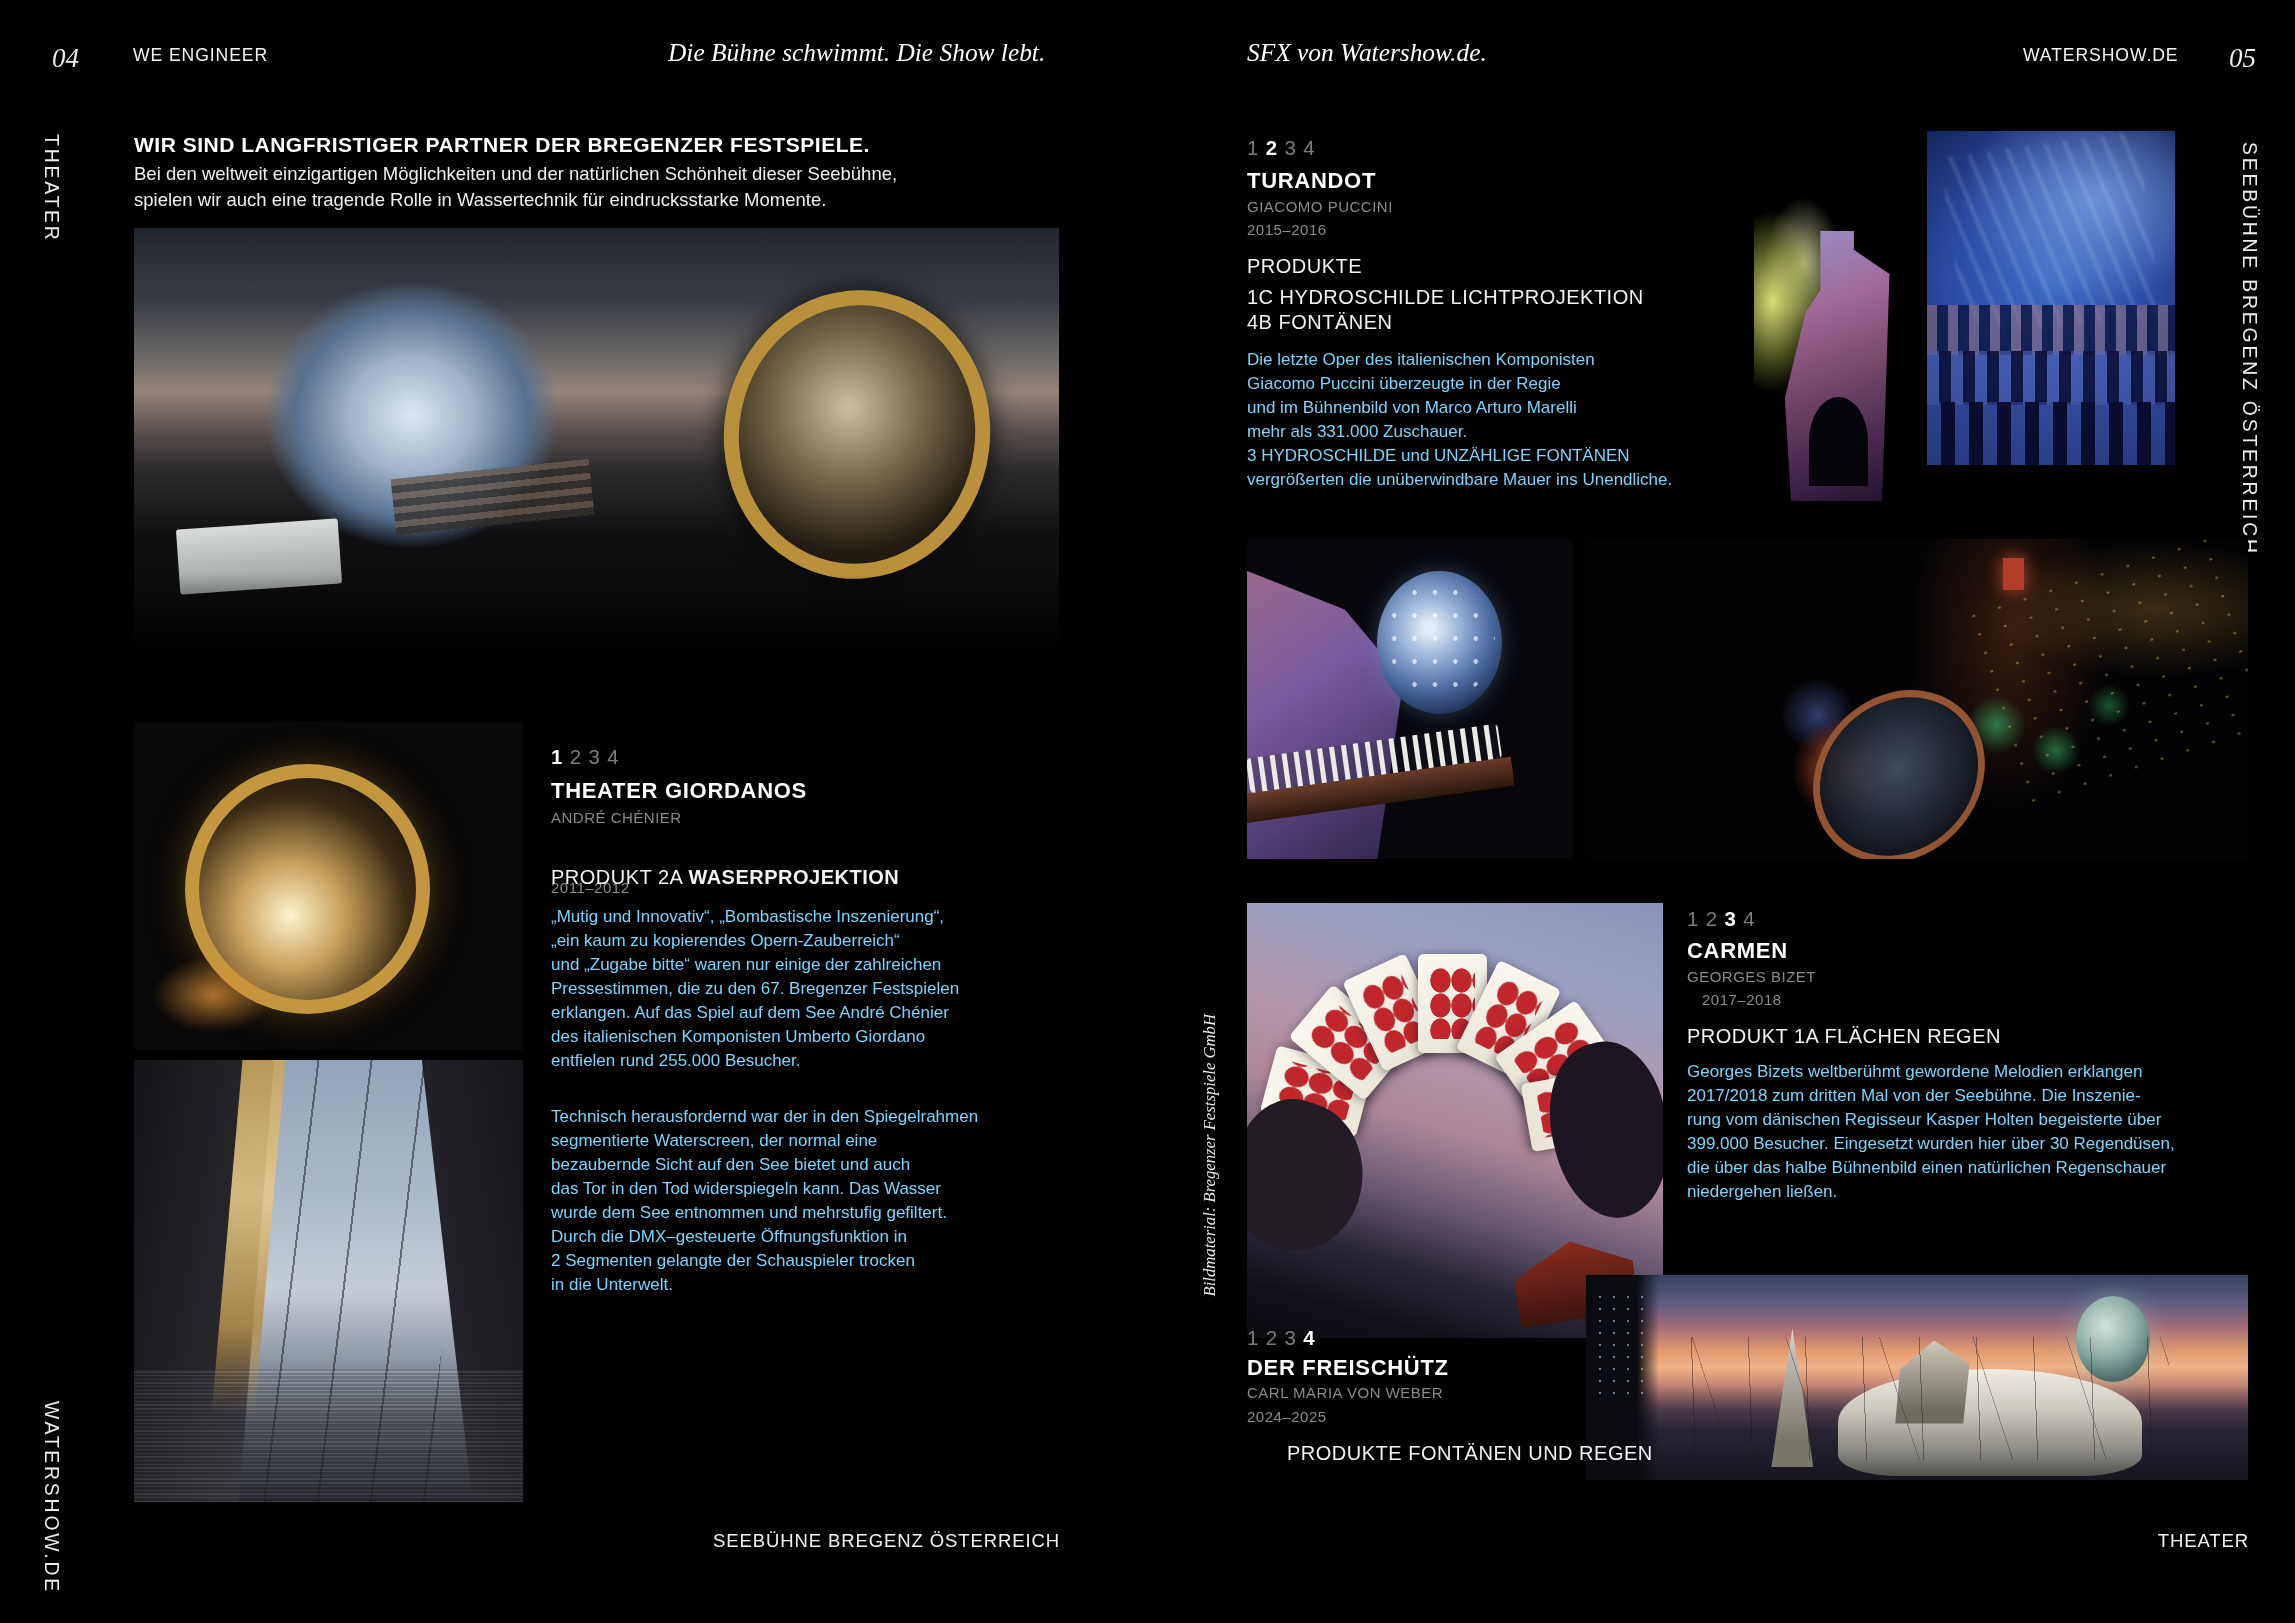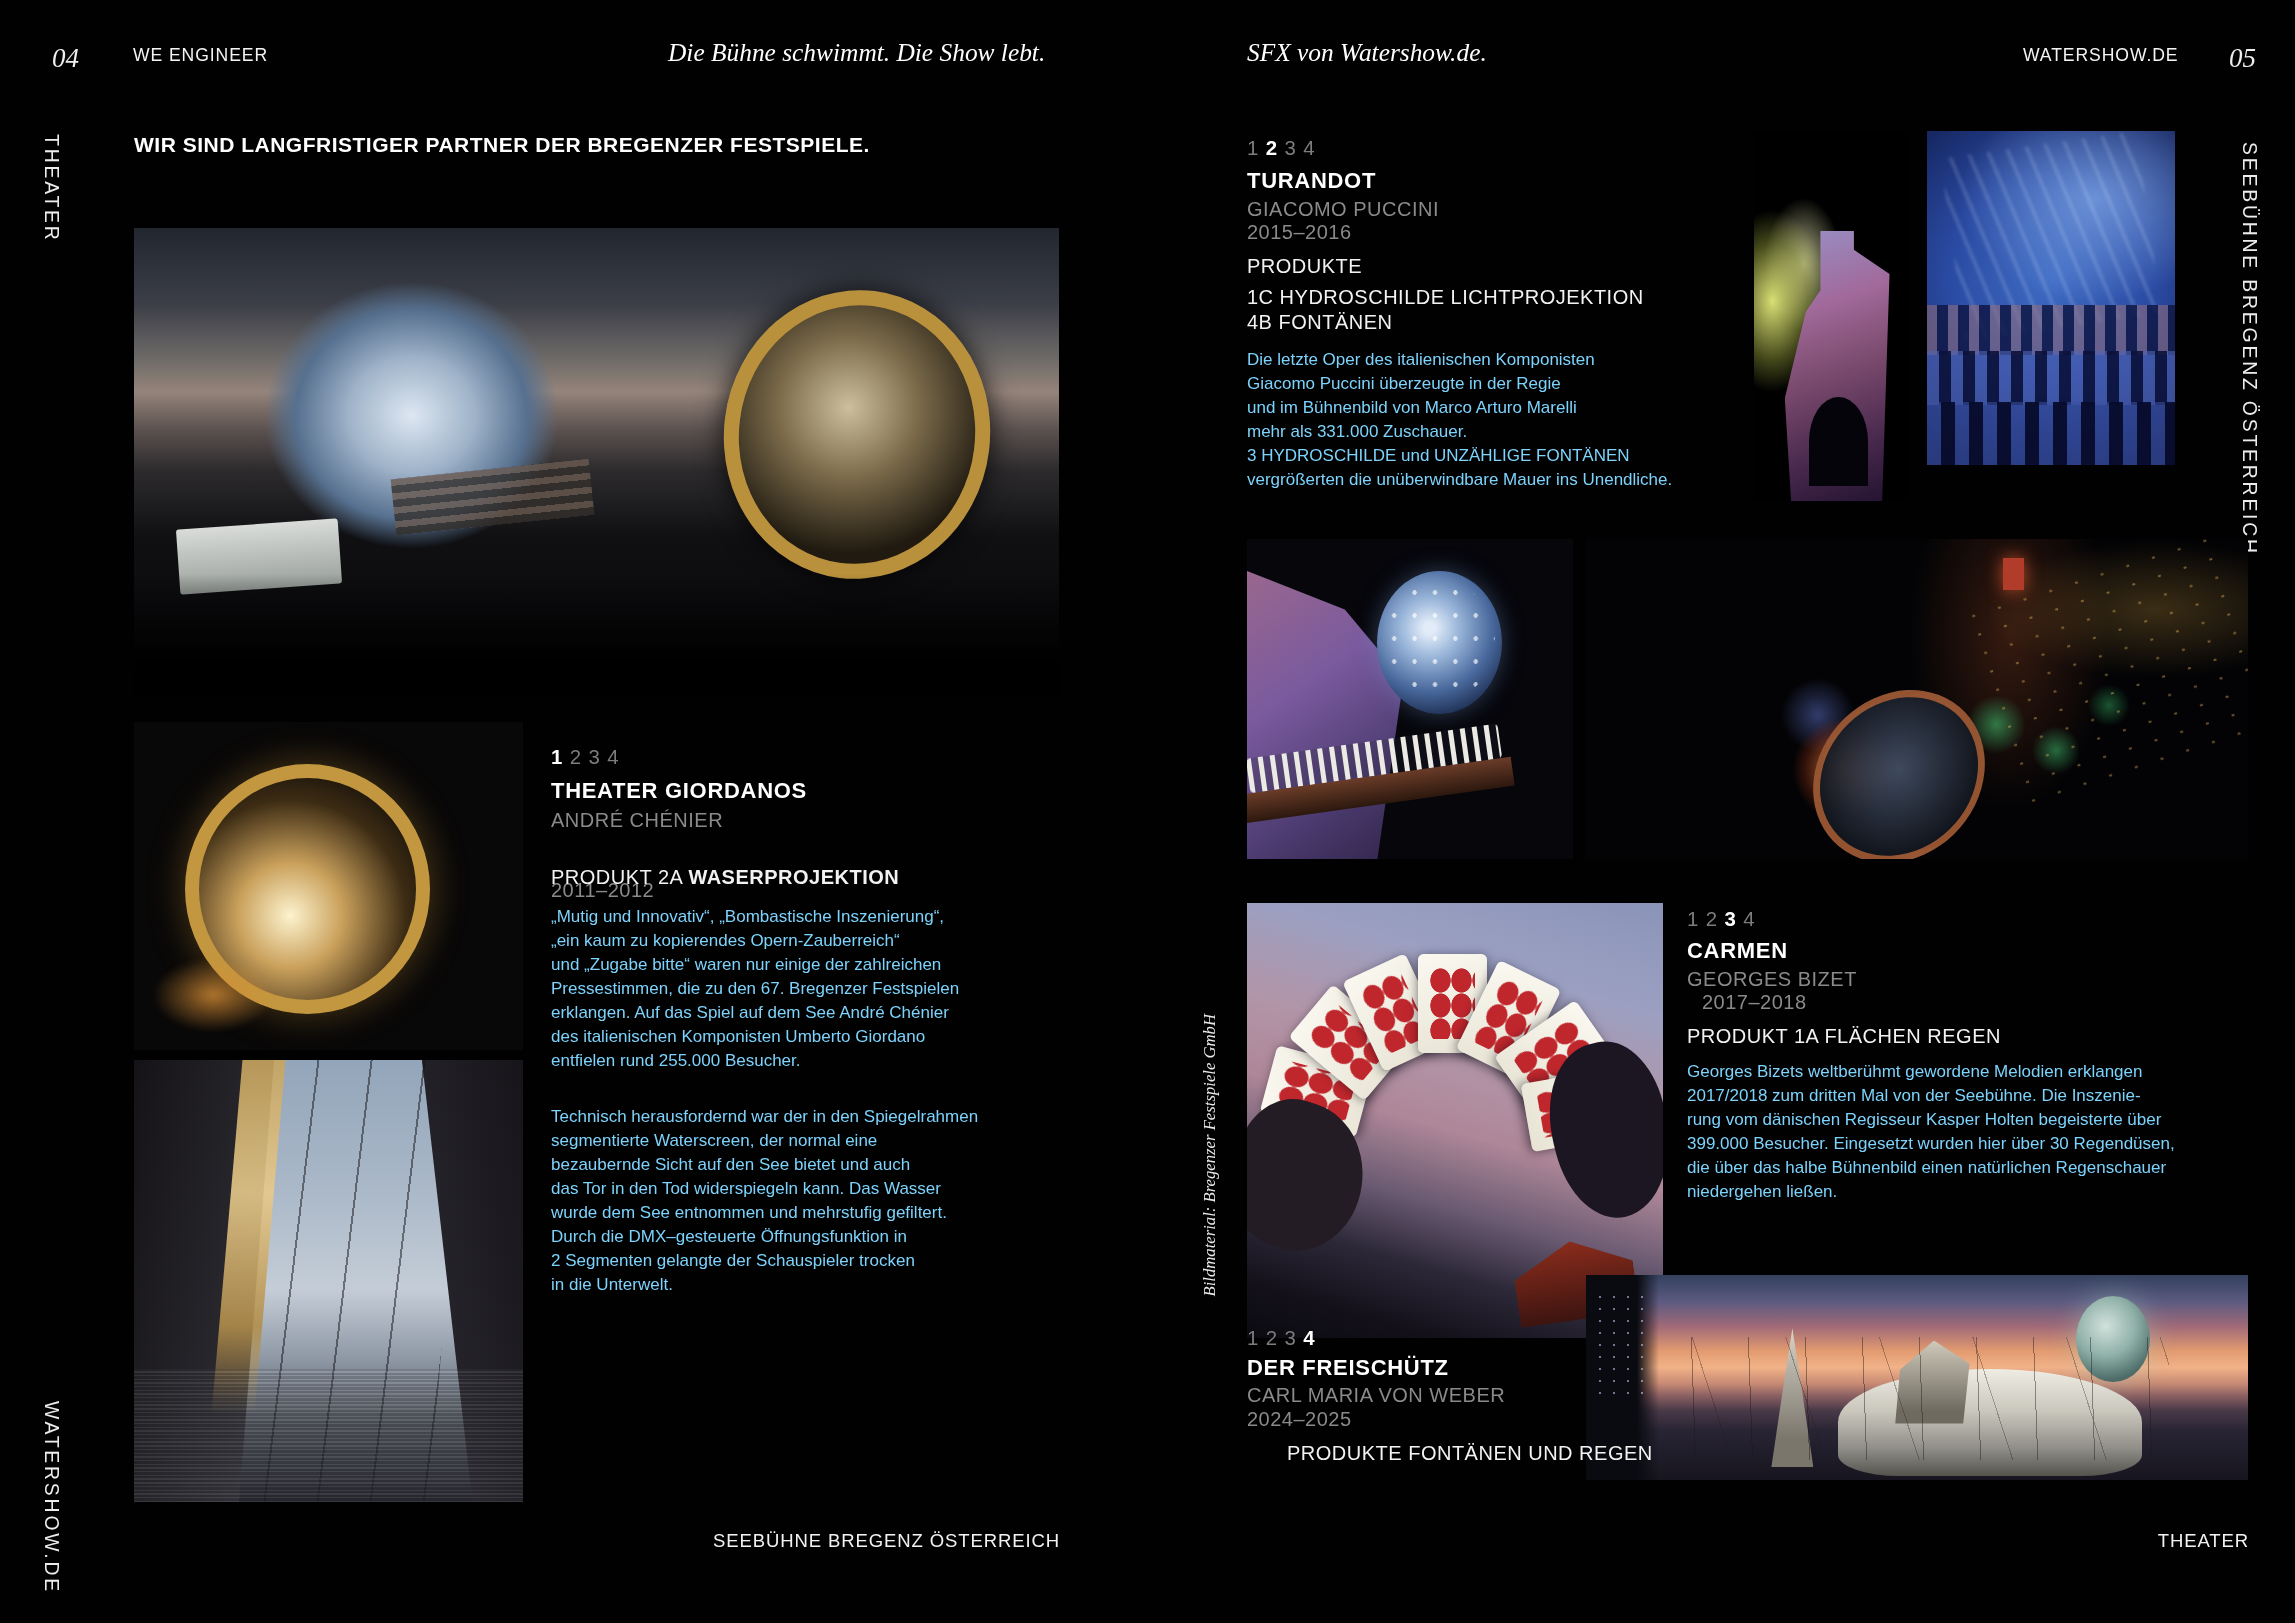--- a/index.html
+++ b/index.html
@@ -13,21 +13,21 @@
   .vtext{writing-mode:vertical-rl;font-size:19.4px;letter-spacing:2.8px;color:#ececec;white-space:nowrap;}
   .vcredit{writing-mode:vertical-rl;transform:rotate(180deg);font-family:"Liberation Serif",serif;
            font-style:italic;font-size:16.7px;color:#e9e9e9;white-space:nowrap;}
   .introH{font-size:21px;font-weight:bold;letter-spacing:0.5px;white-space:nowrap;}
   .bodytxt{font-size:17px;line-height:24px;white-space:pre-line;color:#7dd3fc;}
   .intro{font-size:18.5px;line-height:26px;white-space:pre-line;color:#f0f0f0;}
   .pager{font-size:20.4px;color:#7d7d7d;white-space:nowrap;}
   .pager span{margin-right:7.4px;}
   .pager .on{color:#fff;font-weight:bold;}
   .ptitle{font-size:22px;font-weight:bold;letter-spacing:0.7px;white-space:nowrap;}
-  .meta{font-size:20px;color:#8a8a8a;letter-spacing:0.5px;white-space:nowrap;}
+  .meta{font-size:15px;color:#8a8a8a;letter-spacing:0.5px;white-space:nowrap;}
   .prod{font-size:20px;letter-spacing:0.5px;color:#f2f2f2;white-space:nowrap;}
   .prod b{font-weight:bold;}
   .foot{font-size:18.5px;letter-spacing:0.9px;color:#f2f2f2;text-align:right;white-space:nowrap;}
   
   .ph{position:absolute;overflow:hidden;background:#000;}
   .ph>div{position:absolute;}
   
   #ph-main{background:
     radial-gradient(ellipse 199px 180px at 30% 40%, #dde7f2 0%, #9eb2c8 32%, #56708f 58%, rgba(20,28,44,0) 74%),
     linear-gradient(180deg,#22262f 0%,#3b3e47 16%,#6e6a68 28%,#95847a 35%,#5c5250 43%,#2c2a2c 52%,#101013 66%,#07070a 100%);}
@@ -156,20 +156,22 @@
   <div class="abs sertitle" style="left:1247px;top:38px;">SFX von Watershow.de.</div>
   <div class="abs hdr" style="left:2023px;top:45px;">WATERSHOW.DE</div>
   <div class="abs pgnum" style="left:2229px;top:43px;">05</div>
 
   <div class="abs vtext" style="left:40px;top:134px;">THEATER</div>
   <div class="abs vtext" style="left:40px;top:1401px;">WATERSHOW.DE</div>
   <div class="abs vtext" style="left:2238px;top:142px;">SEEBÜHNE BREGENZ ÖSTERREICH</div>
   <div class="abs vcredit" style="left:1200px;top:1014px;">Bildmaterial: Bregenzer Festspiele GmbH</div>
 
   <div class="abs introH" style="left:134px;top:133px;">WIR SIND LANGFRISTIGER PARTNER DER BREGENZER FESTSPIELE.</div>
+  <div class="abs intro" style="left:134px;top:161px;">Bei den weltweit einzigartigen Möglichkeiten und der natürlichen Schönheit dieser Seebühne,
+spielen wir auch eine tragende Rolle in Wassertechnik für eindrucksstarke Momente.</div>
 
   <div class="ph" id="ph-main" style="left:134px;top:228px;width:925px;height:468px;">
     <div class="mirror-frame"></div>
     <div class="platform"></div>
     <div class="stage-steps"></div>
     <div class="foreground-shadow"></div>
   </div>
   <div class="ph" id="ph-mirror" style="left:134px;top:722px;width:389px;height:328px;">
     <div class="ring"></div>
     <div class="stage-glow"></div>

